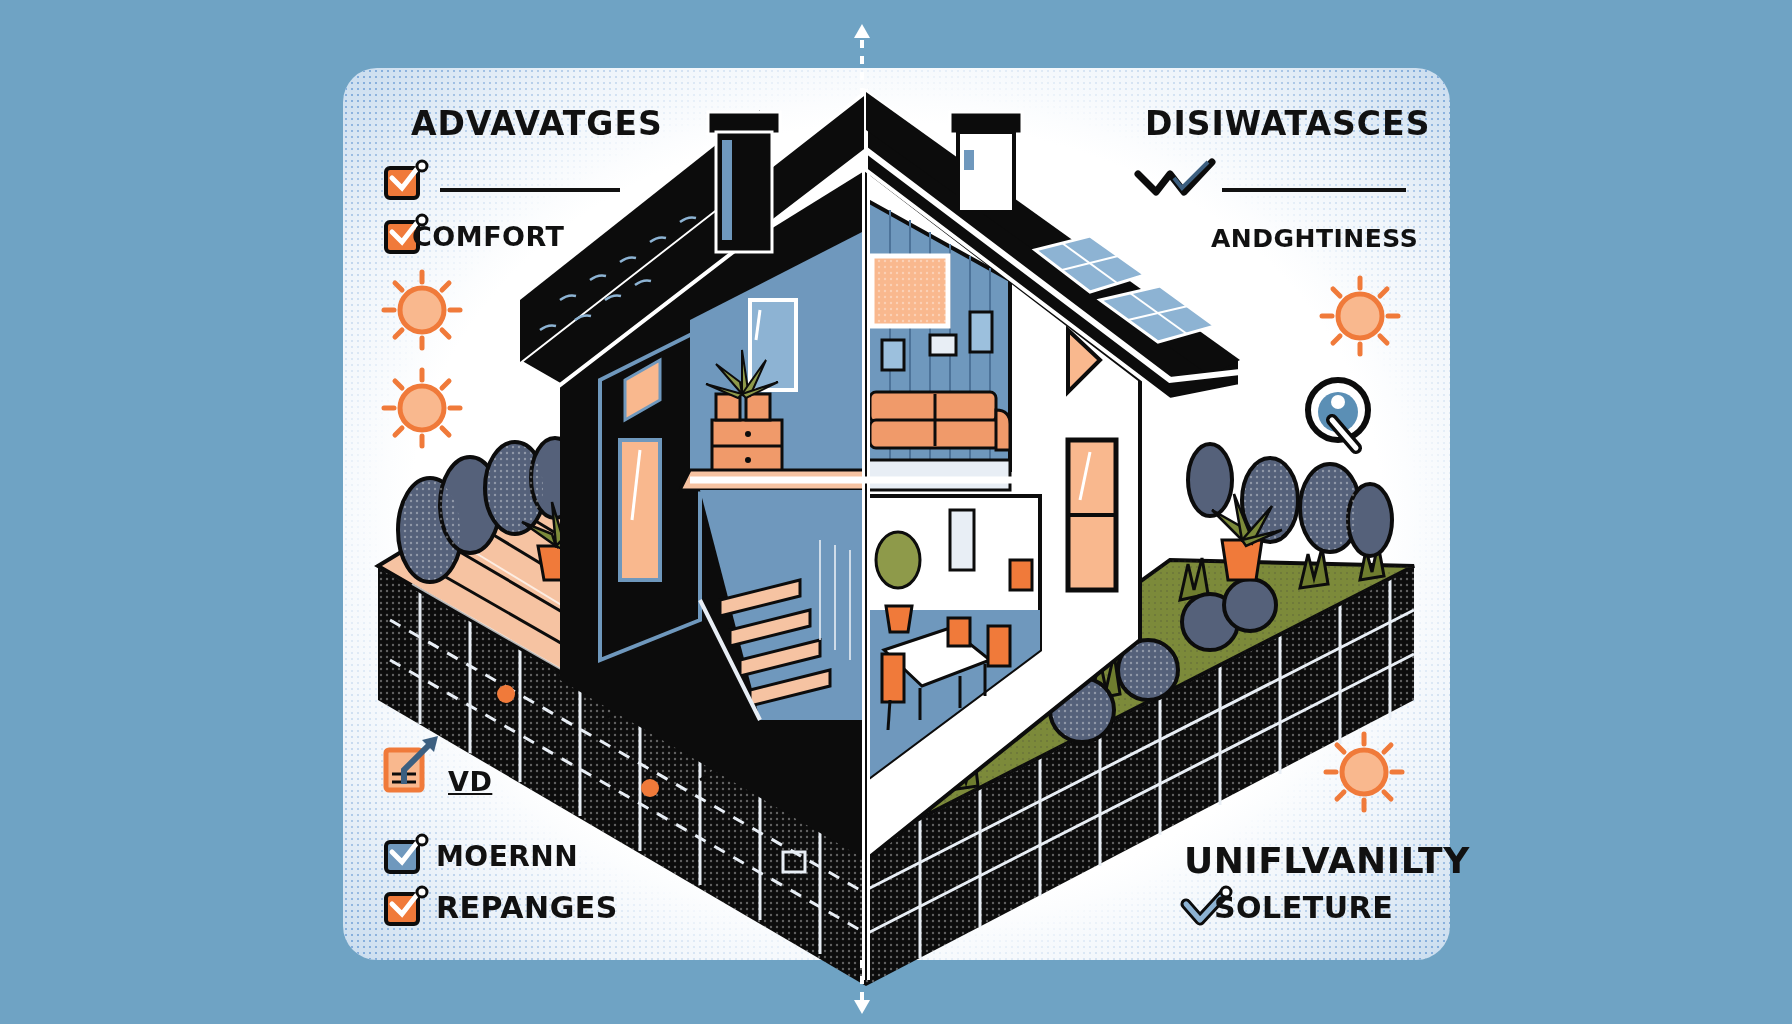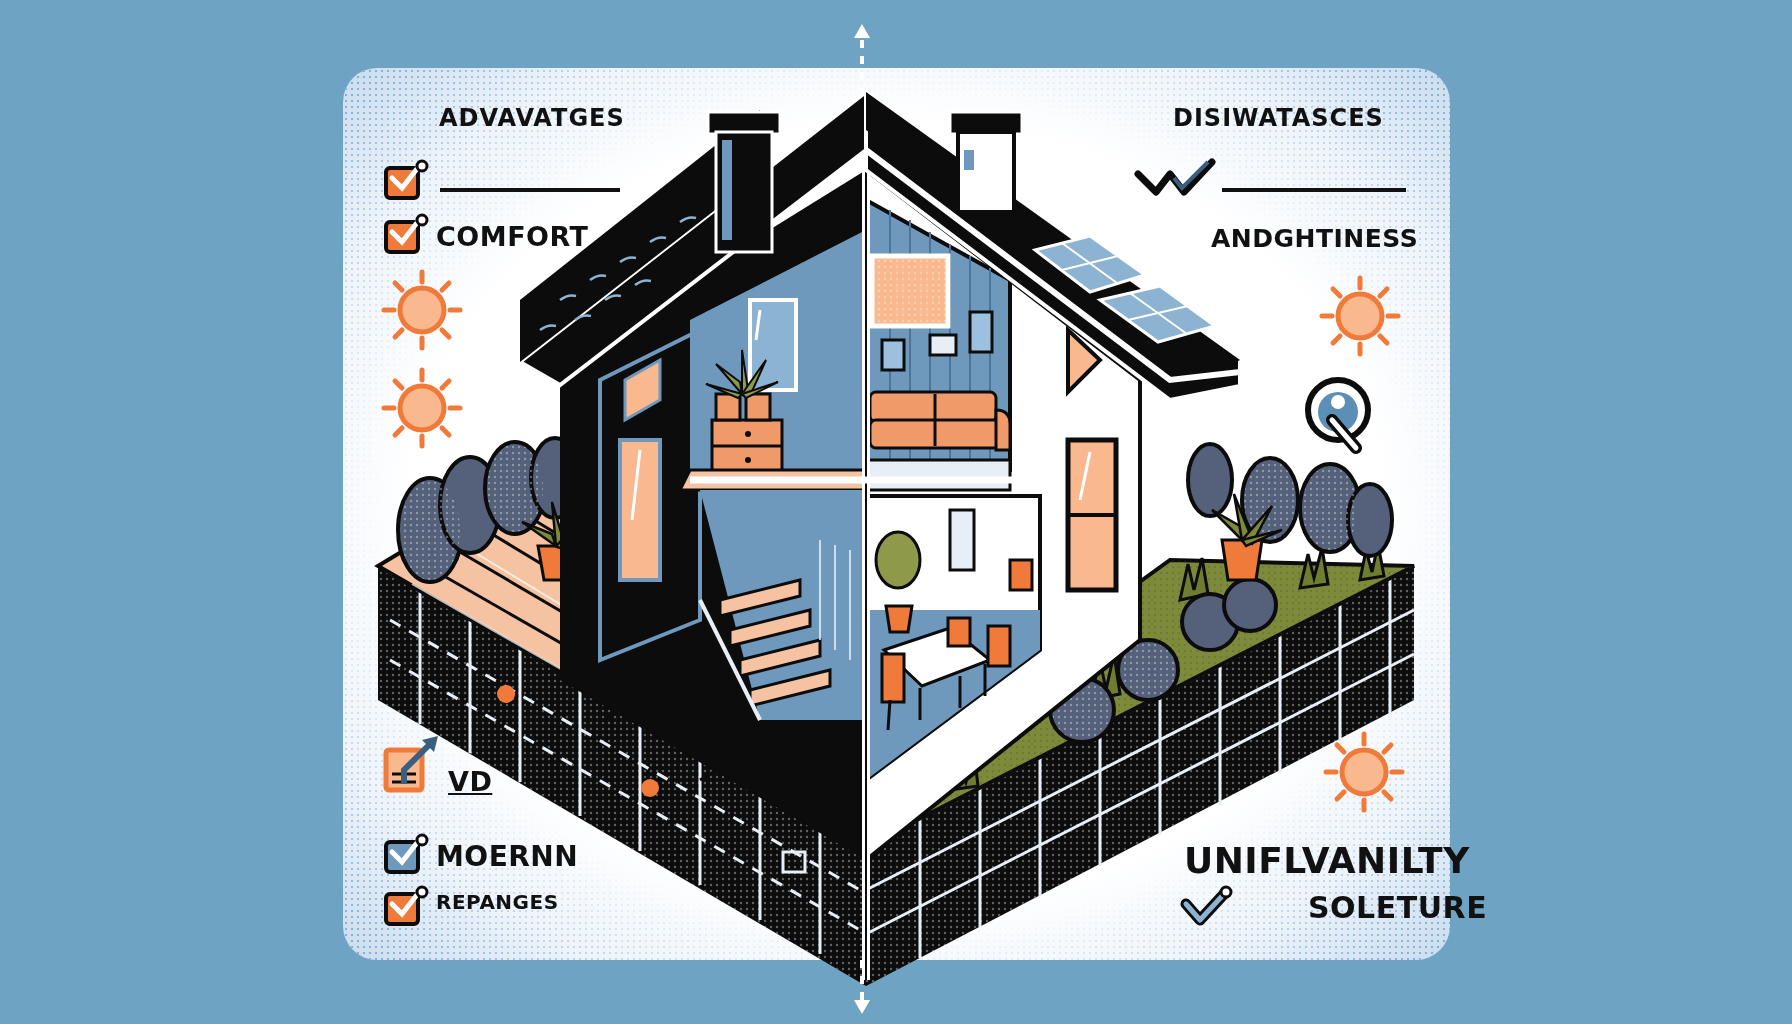--- a/index.html
+++ b/index.html
@@ -6,21 +6,21 @@
   body{width:1792px;height:1024px;background:#6fa3c4;position:relative;overflow:hidden;
        font-family:"DejaVu Sans","Liberation Sans",sans-serif;}
   .panel{position:absolute;left:343px;top:68px;width:1107px;height:892px;border-radius:34px;
          background:radial-gradient(ellipse at center,#ffffff 62%,#eef4fa 80%,#c9dcee 100%);}
   .panel::after{content:"";position:absolute;inset:0;border-radius:34px;pointer-events:none;
          background-image:radial-gradient(#6f9fd6 1.1px,transparent 1.4px);background-size:6px 6px;
          -webkit-mask:radial-gradient(ellipse at center,transparent 66%,#000 100%);
          mask:radial-gradient(ellipse at center,transparent 66%,#000 100%);opacity:.85;}
   svg.art{position:absolute;left:0;top:0;}
   .lbl{position:absolute;color:#111;font-weight:bold;white-space:nowrap;letter-spacing:.5px;}
-  .h{font-size:24px;letter-spacing:1px;margin-left:28px;}
+  .h{font-size:33px;letter-spacing:1px;}
   .t{font-size:27px;}
   .ic{position:absolute;}
 </style>
 </head>
 <body>
 
 <div class="panel"></div>
 
 <svg class="art" width="1792" height="1024" viewBox="0 0 1792 1024">
   <defs>
@@ -315,21 +315,21 @@
   <path d="M10,20 l10,10 l14,-18" stroke="#ffffff" stroke-width="5" fill="none" stroke-linecap="round"></path>
   <circle cx="40" cy="8" r="5" fill="#fff" stroke="#0c0c0c" stroke-width="3"></circle>
 </svg>
 <div style="position:absolute;left:440px;top:188px;width:180px;height:4px;background:#111;"></div>
 
 <svg class="ic" style="left:382px;top:212px;" width="48" height="44">
   <rect x="4" y="10" width="32" height="30" rx="4" fill="#f07a3a" stroke="#0c0c0c" stroke-width="4"></rect>
   <path d="M10,20 l10,10 l14,-18" stroke="#ffffff" stroke-width="5" fill="none" stroke-linecap="round"></path>
   <circle cx="40" cy="8" r="5" fill="#fff" stroke="#0c0c0c" stroke-width="3"></circle>
 </svg>
-<div class="lbl t" style="left:436px;top:221px;text-align:right;">COMFORT</div>
+<div class="lbl t" style="left:412px;top:221px;text-align:right;">COMFORT</div>
 
 <svg class="ic" style="left:380px;top:268px;" width="84" height="84">
   <g stroke="#f07a3a" stroke-width="5" stroke-linecap="round">
     <line x1="42" y1="4" x2="42" y2="14"></line>
       <line x1="42" y1="70" x2="42" y2="80"></line>
     <line x1="4" y1="42" x2="14" y2="42"></line>
       <line x1="70" y1="42" x2="80" y2="42"></line>
     <line x1="15" y1="15" x2="22" y2="22"></line>
       <line x1="62" y1="62" x2="69" y2="69"></line>
     <line x1="15" y1="69" x2="22" y2="62"></line>
@@ -365,21 +365,21 @@
   <path d="M10,20 l10,10 l14,-18" stroke="#ffffff" stroke-width="5" fill="none" stroke-linecap="round"></path>
   <circle cx="40" cy="8" r="5" fill="#fff" stroke="#0c0c0c" stroke-width="3"></circle>
 </svg>
 <div class="lbl t" style="left:436px;top:840px;font-size:28px;">MOERNN</div>
 
 <svg class="ic" style="left:382px;top:884px;" width="48" height="44">
   <rect x="4" y="10" width="32" height="30" rx="4" fill="#f07a3a" stroke="#0c0c0c" stroke-width="4"></rect>
   <path d="M10,20 l10,10 l14,-18" stroke="#ffffff" stroke-width="5" fill="none" stroke-linecap="round"></path>
   <circle cx="40" cy="8" r="5" fill="#fff" stroke="#0c0c0c" stroke-width="3"></circle>
 </svg>
-<div class="lbl t" style="left:436px;top:890px;font-size:20px;">REPANGES</div>
+<div class="lbl t" style="left:436px;top:890px;font-size:30px;">REPANGES</div>
 
 <div class="lbl h" style="left:1145px;top:104px;">DISIWATASCES</div>
 
 <svg class="ic" style="left:1134px;top:158px;" width="90" height="40">
   <path d="M4,16 l18,18 l14,-18 l14,18 l28,-30" stroke="#0c0c0c" stroke-width="7" fill="none" stroke-linejoin="round" stroke-linecap="round"></path>
   <path d="M40,20 l8,10 l26,-26" stroke="#3c5f80" stroke-width="4" fill="none"></path>
 </svg>
 <div style="position:absolute;left:1222px;top:188px;width:184px;height:4px;background:#111;"></div>
 
 <div class="lbl t" style="left:1211px;top:224px;font-size:25px;">ANDGHTINESS</div>
@@ -420,13 +420,13 @@
   <circle cx="42" cy="42" r="22" fill="#f9b88e" stroke="#f07a3a" stroke-width="5"></circle>
 </svg>
 
 <div class="lbl t" style="left:1184px;top:840px;font-size:36px;">UNIFLVANILTY</div>
 
 <svg class="ic" style="left:1180px;top:884px;" width="56" height="44">
   <path d="M6,20 l14,16 l24,-26" stroke="#0c0c0c" stroke-width="11" fill="none" stroke-linejoin="round" stroke-linecap="round"></path>
   <path d="M6,20 l14,16 l24,-26" stroke="#8db3d3" stroke-width="5" fill="none" stroke-linejoin="round" stroke-linecap="round"></path>
   <circle cx="46" cy="8" r="5" fill="#fff" stroke="#0c0c0c" stroke-width="3"></circle>
 </svg>
-<div class="lbl t" style="left:1308px;top:890px;font-size:30px;">SOLETURE</div>
+<div class="lbl t" style="left:1214px;top:890px;font-size:30px;">SOLETURE</div>
 
 </body></html>

